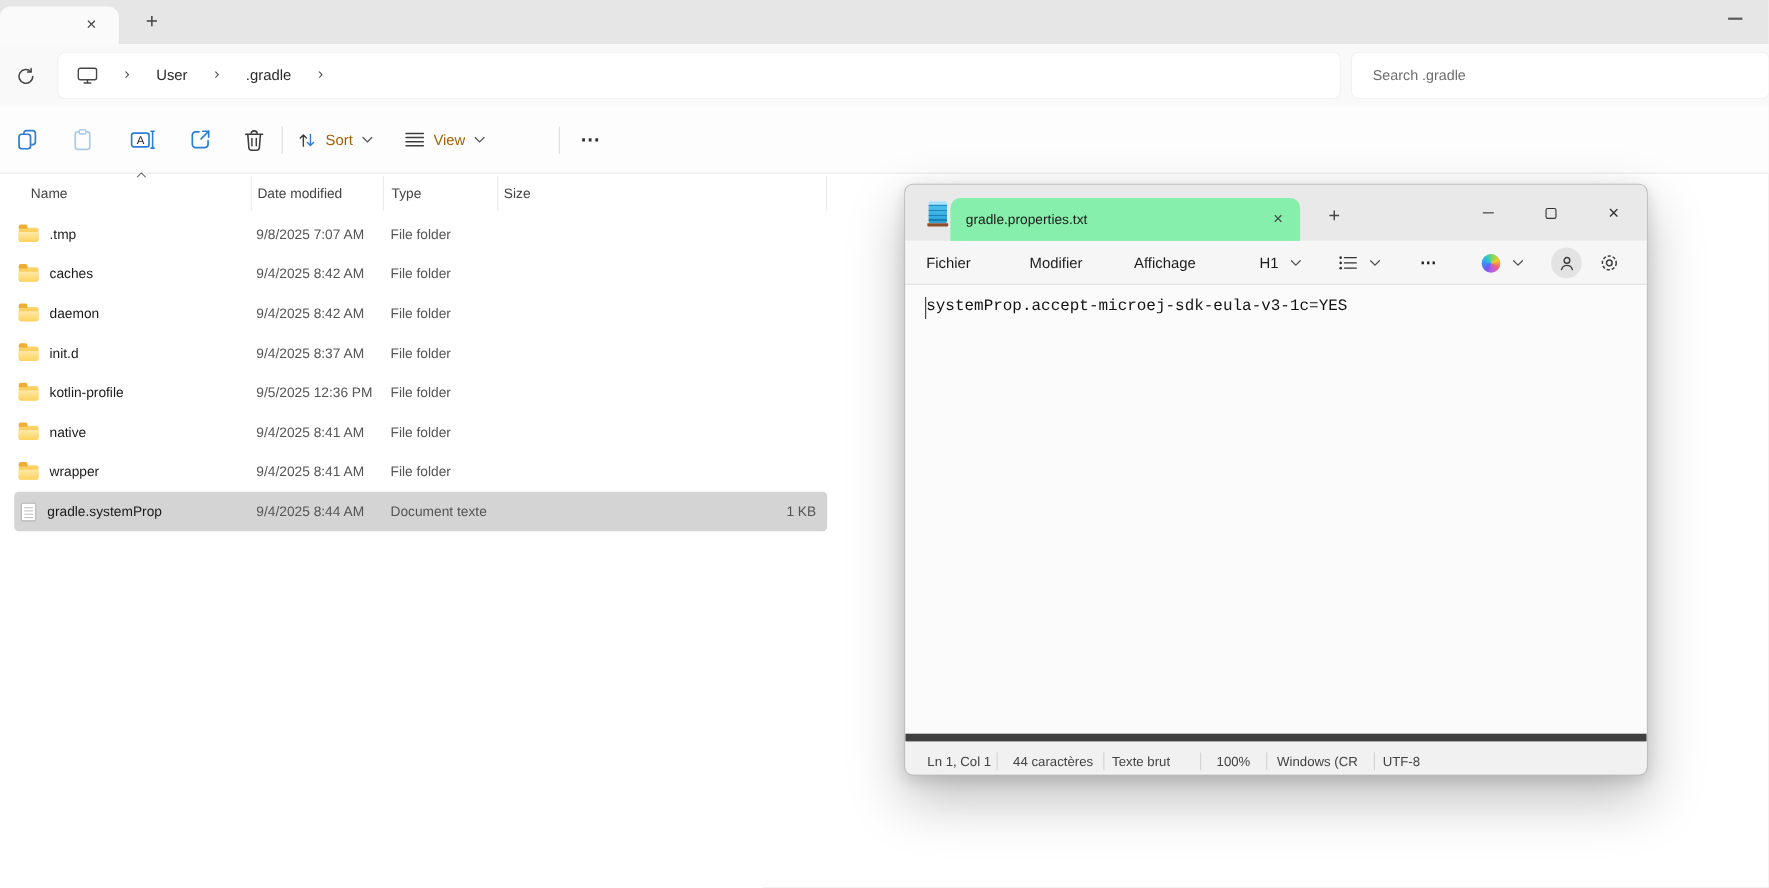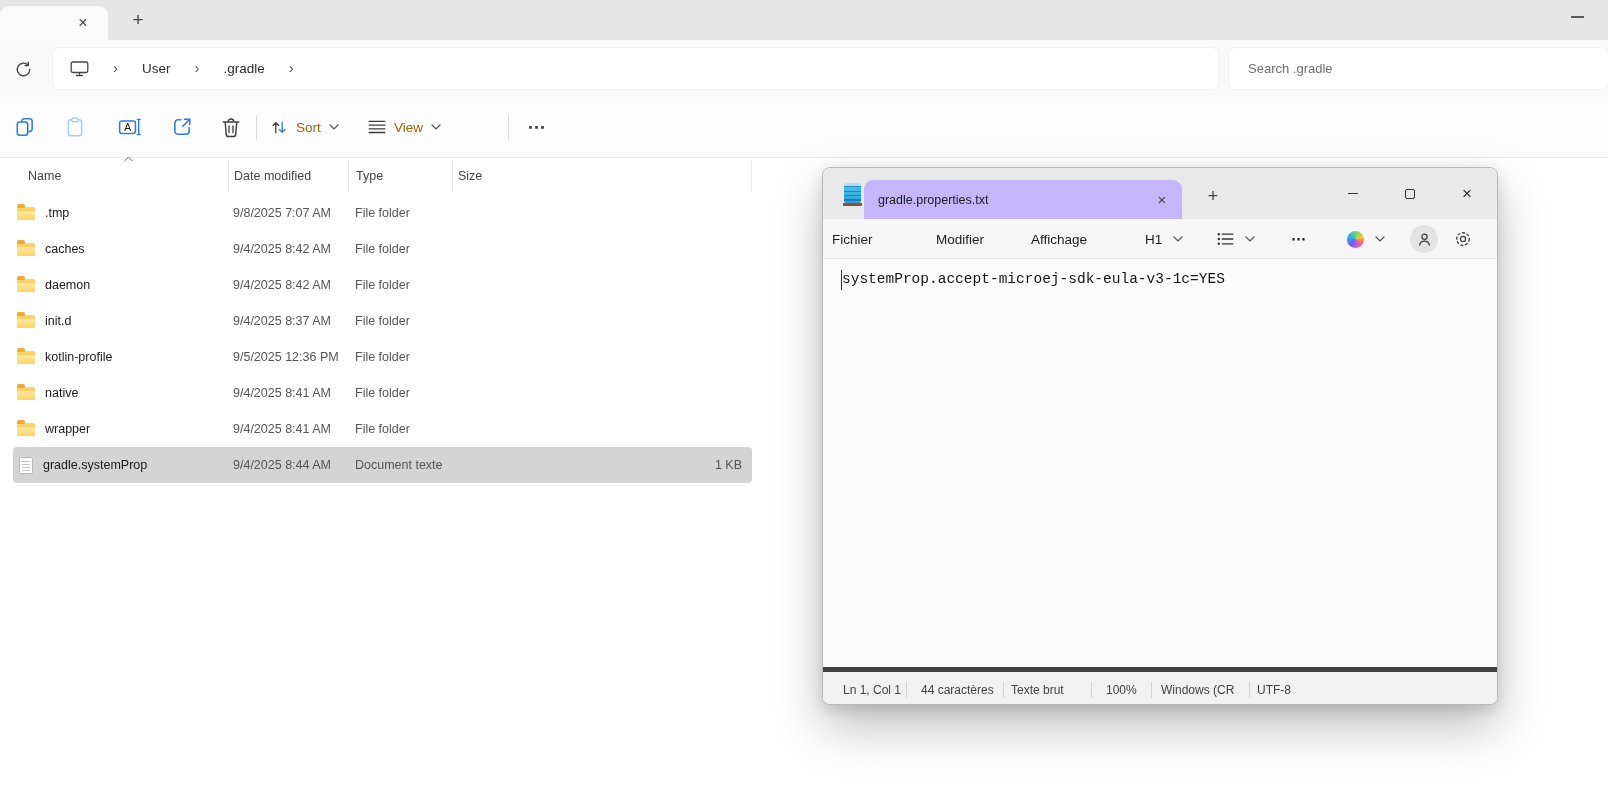--- a/index.html
+++ b/index.html
@@ -59,40 +59,40 @@
 
   
   .notepad { position:absolute; left:822px; top:167px; width:676px; height:538px; background:#fbfbfb;
     border:1px solid #b9b9b9; border-radius:8px; overflow:hidden; display:flex; flex-direction:column;
     box-shadow:0 22px 50px rgba(0,0,0,.25), 0 5px 14px rgba(0,0,0,.13); }
   .np-titlebar { position:relative; height:51px; background:#e9e9e9; flex:none; }
   .np-appicon { position:absolute; left:21px; top:15px; width:17px; height:20px; border-radius:2px;
     background:repeating-linear-gradient(180deg, rgba(4,86,134,0) 0 3px, rgba(4,86,134,.5) 3px 4.5px), linear-gradient(#54c7f3,#27a0da); }
   .np-appicon::before { content:""; position:absolute; left:0; right:0; top:0; height:3px; background:rgba(255,255,255,.5); }
   .np-appicon::after { content:""; position:absolute; left:-1px; right:-1px; bottom:-3px; height:3px; background:#8d4f2b; border-radius:0 0 1px 1px; }
-  .np-tab { position:absolute; left:41px; top:12px; width:318px; height:39px; background:#c4b5fd; border-radius:9px 9px 0 0; display:flex; align-items:center; padding:0 8px 0 14px; }
+  .np-tab { position:absolute; left:41px; top:12px; width:318px; height:39px; background:#86efac; border-radius:9px 9px 0 0; display:flex; align-items:center; padding:0 8px 0 14px; }
   .np-tab-title { font-size:12.5px; color:#1b1b1b; }
   .np-tab-close { margin-left:auto; width:24px; height:24px; display:flex; align-items:center; justify-content:center; font-size:15px; color:#444; border-radius:4px; }
   .np-newtab { position:absolute; left:376px; top:14px; width:28px; height:28px; display:flex; align-items:center; justify-content:center; font-size:18px; color:#444; border-radius:4px; }
   .np-controls { position:absolute; right:7px; top:0; height:51px; display:flex; gap:11px; }
   .np-ctl { width:46px; height:51px; display:flex; align-items:center; justify-content:center; color:#333; }
   .np-ctl .dash { width:10px; height:1.4px; background:#333; display:block; }
   .np-ctl .box { width:10px; height:10px; border:1.2px solid #333; border-radius:2px; display:block; }
   .np-ctl.close { font-size:17px; font-weight:300; }
 
   .np-menubar { position:relative; height:40px; background:#f6f6f6; border-bottom:1px solid #e2e2e2; flex:none; font-size:13.5px; color:#1b1b1b; }
   .np-mi { position:absolute; top:0; height:40px; display:flex; align-items:center; gap:11px; }
   .copilot-dot { width:17px; height:17px; border-radius:50%; background:conic-gradient(from 220deg,#6a5cf5,#3f8efc,#2bc8c8,#7fd85c,#f6c62d,#f0676f,#c05ce0,#6a5cf5); }
   .np-person-wrap { width:28px; height:28px; border-radius:50%; background:#e3e3e3; display:flex; align-items:center; justify-content:center; }
 
   .np-textarea { position:relative; flex:1; background:#fbfbfb; font-family:Liberation Mono, monospace; font-size:14.5px; color:#141414; }
   .np-caret { position:absolute; left:18px; top:11px; width:1px; height:20px; background:#333; }
   .np-line { position:absolute; left:19px; top:12px; white-space:pre; }
 
-  .np-statusbar { position:relative; height:37px; background:#f1f1f1; border-top:5px solid #404040; flex:none; font-size:12px; color:#424242; }
+  .np-statusbar { position:relative; height:37px; background:#f1f1f1; border-top:7px solid #404040; flex:none; font-size:12px; color:#424242; }
   .np-st { position:absolute; top:0; height:36px; display:flex; align-items:center; }
   .np-ssep { position:absolute; top:10px; width:1px; height:16px; background:#d2d2d2; }
 </style>
 </head>
 <body>
 
 <div class="screen">
 
   <div class="ex-tabbar">
     <div class="ex-tab">
@@ -286,21 +286,21 @@
             <span class="dash"></span>
           </div>
         <div class="np-ctl">
             <span class="box"></span>
           </div>
         <div class="np-ctl close">×</div>
       </div>
     </div>
 
     <div class="np-menubar">
-      <div class="np-mi" style="left:9px;text-align:center;">Fichier</div>
+      <div class="np-mi" style="left:19px;text-align:center;">Fichier</div>
       <div class="np-mi" style="left:113px;">Modifier</div>
       <div class="np-mi" style="left:208px;">Affichage</div>
       <div class="np-mi" style="left:322px;">
         <span>H1</span>
         <svg width="10" height="6" viewBox="0 0 10 6">
             <path d="M1 1l4 4 4-4" fill="none" stroke="#555" stroke-width="1.2" stroke-linecap="round"></path>
           </svg>
       </div>
       <div class="np-mi" style="left:394px;">
         <svg width="17" height="14" viewBox="0 0 16 13">

